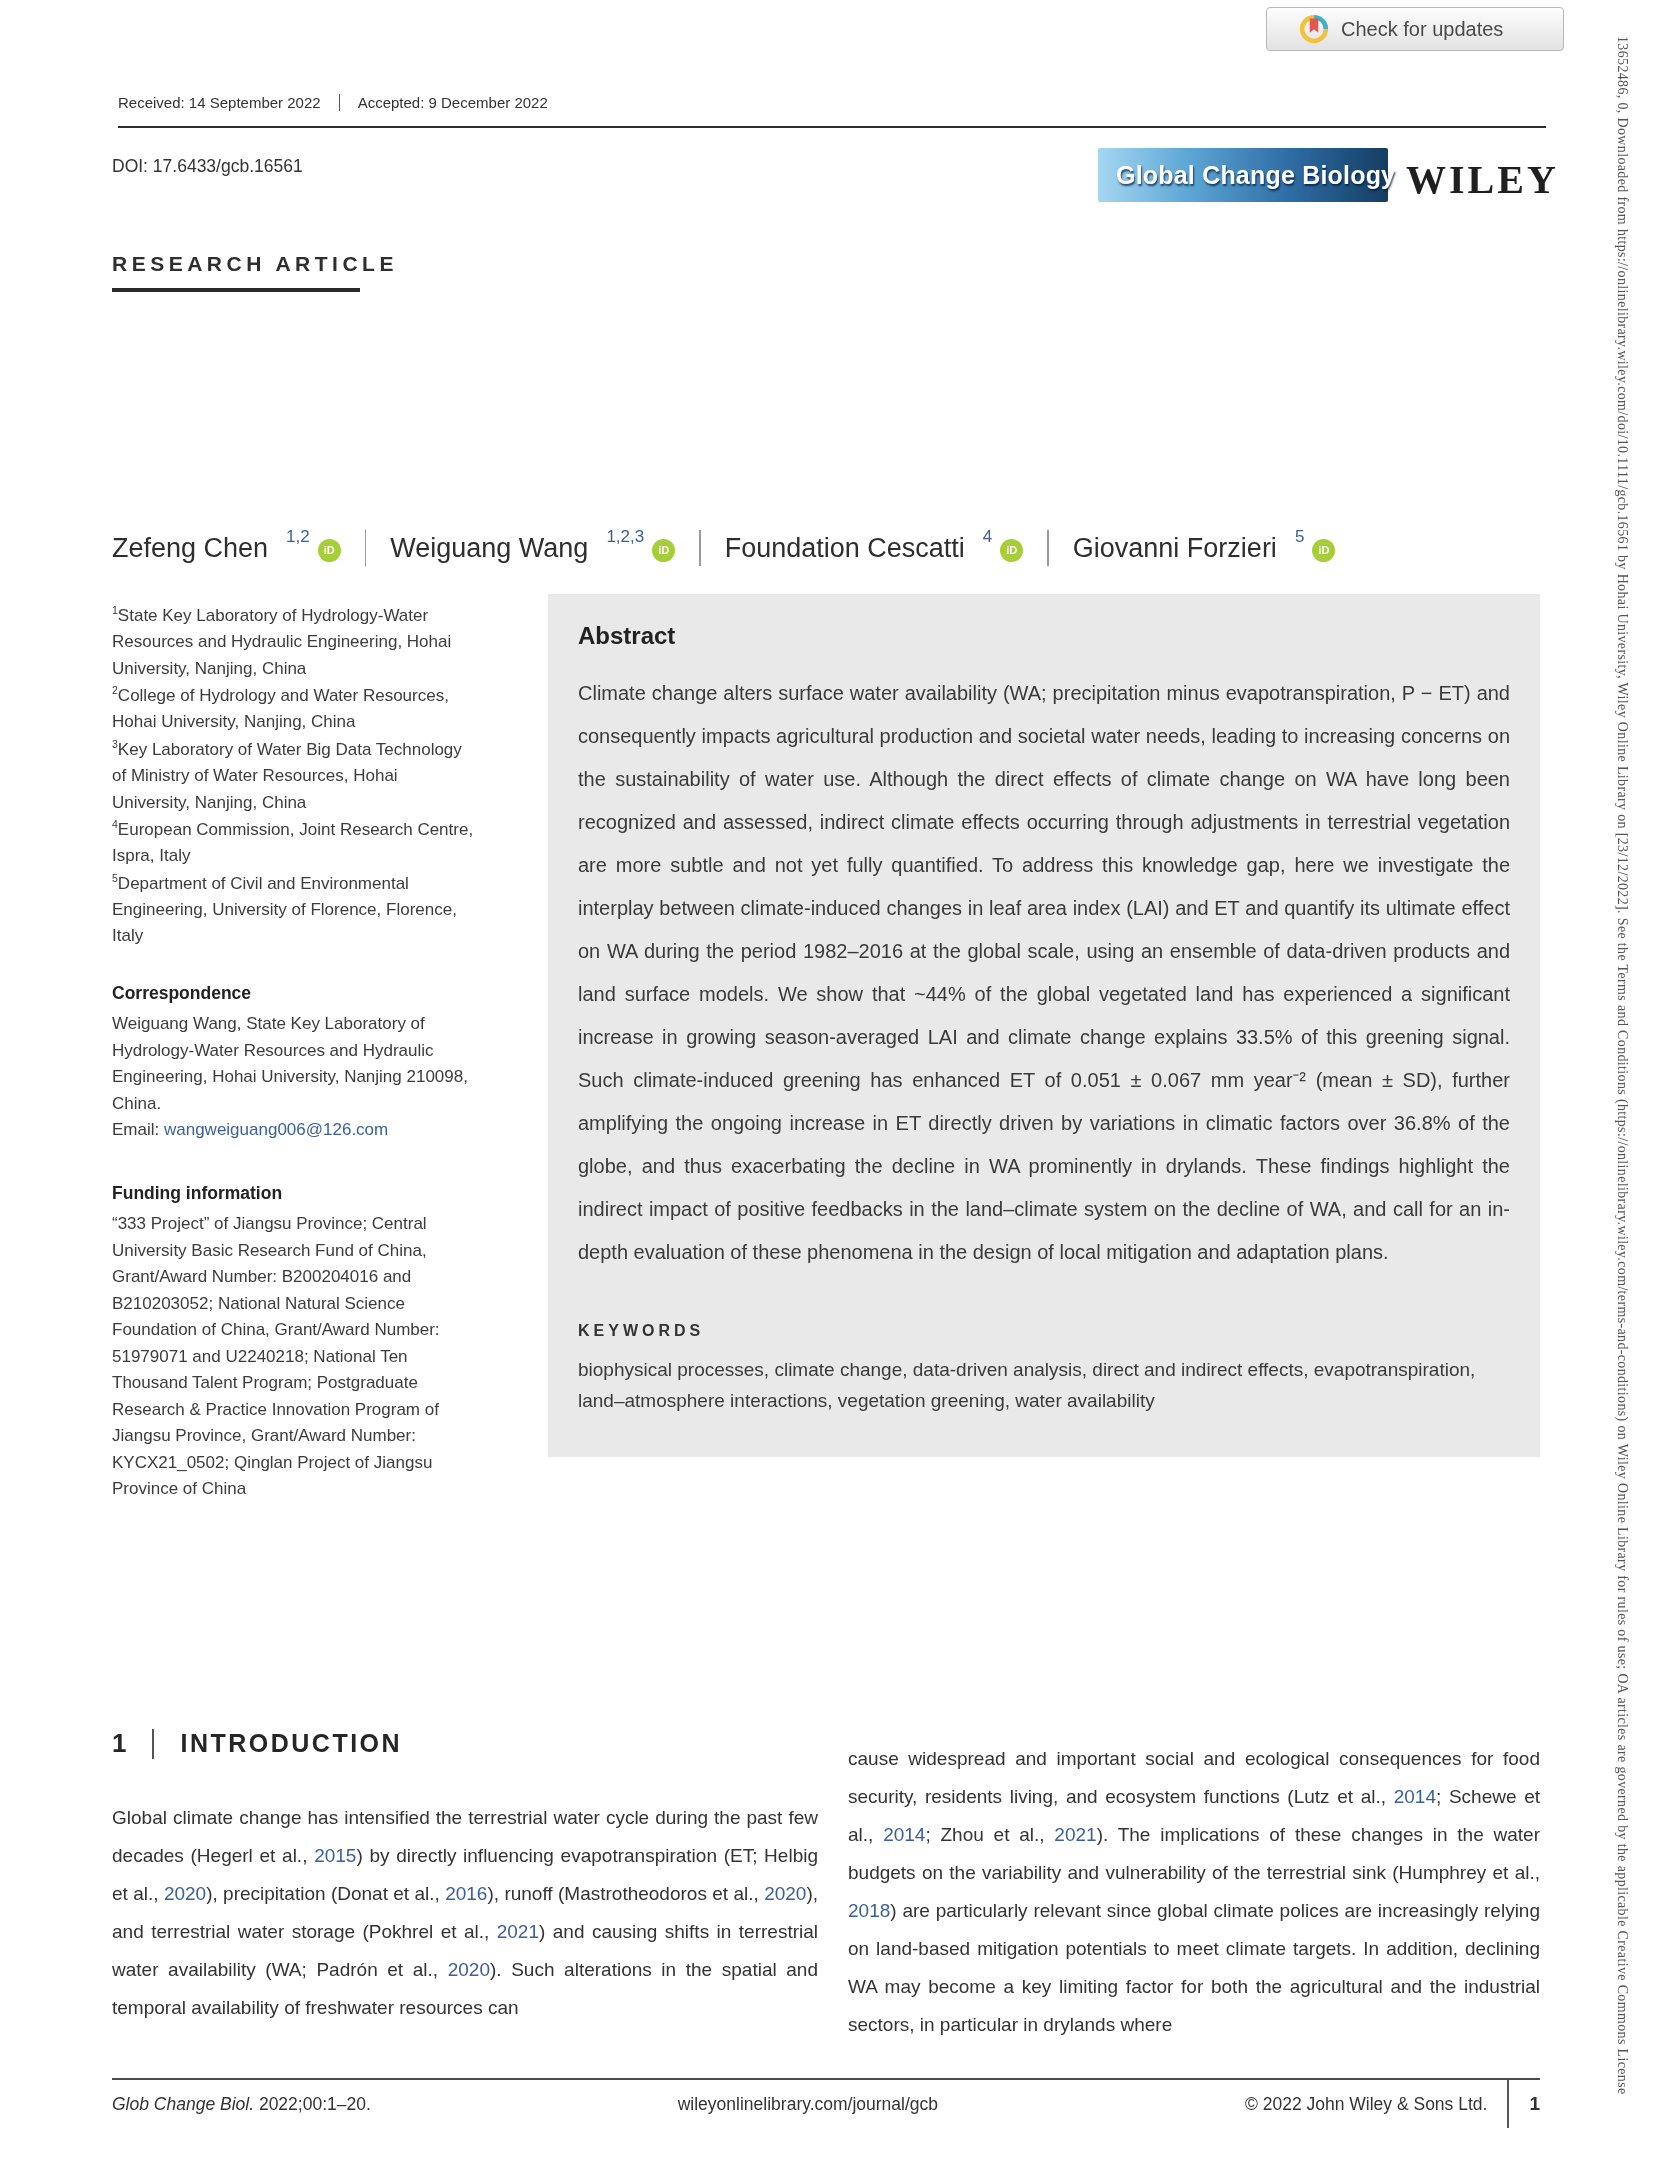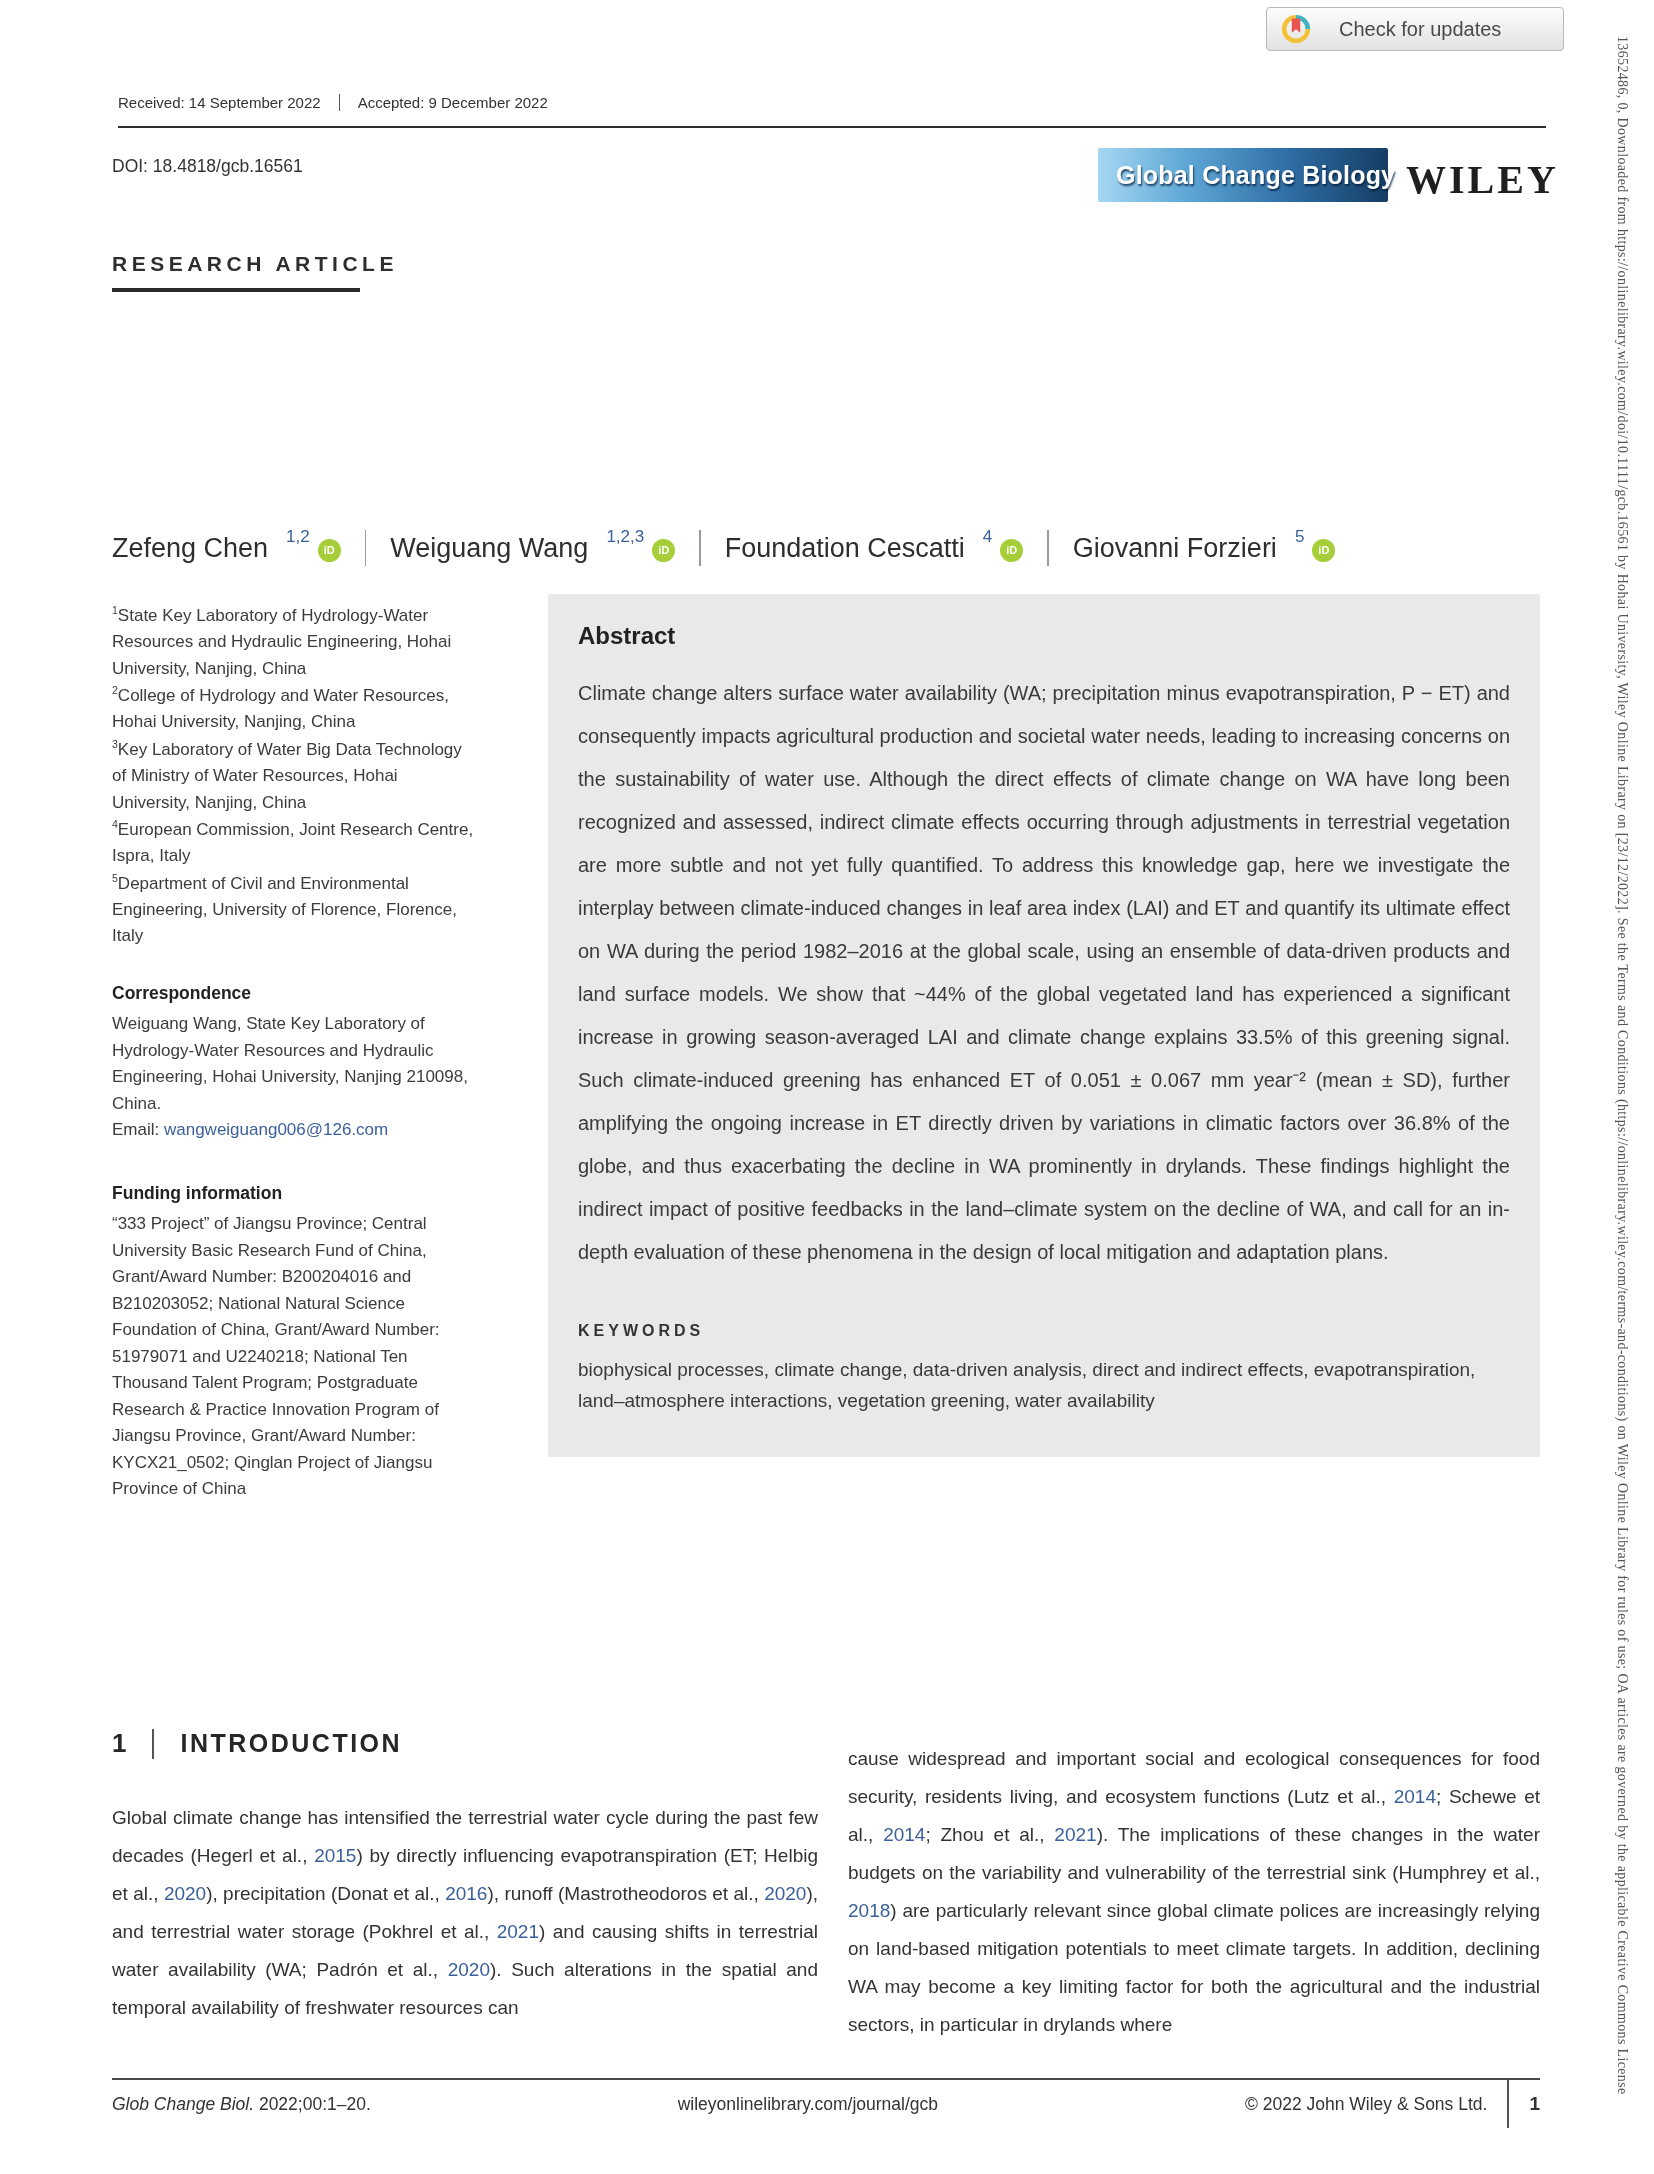--- a/index.html
+++ b/index.html
@@ -2,21 +2,21 @@
 <html><head>
 <meta charset="utf-8">
 <style>
   html,body{margin:0;padding:0;background:#ffffff;}
   .page{position:relative;width:1654px;height:2174px;background:#fff;overflow:hidden;
         font-family:"Liberation Sans",sans-serif;color:#2e2e2e;}
 
   
   .badge{position:absolute;top:7px;left:1266px;width:298px;height:44px;border:1px solid #b9b9b9;
          border-radius:4px;background:linear-gradient(#fdfdfd,#e2e2e2);display:flex;align-items:center;
-         gap:28px;padding:0 14px;box-sizing:border-box;cursor:pointer;}
+         gap:12px;padding:0 32px;box-sizing:border-box;cursor:pointer;}
   .badge-label{font-size:20px;color:#4a4a4a;}
 
   
   .header-meta{position:absolute;left:118px;top:94px;width:1428px;font-size:15px;color:#333;
                border-bottom:2.5px solid #2e2e2e;padding-bottom:15px;}
   .header-meta .accepted{border-left:1.5px solid #555;margin-left:18px;padding-left:18px;}
   .doi{position:absolute;left:112px;top:156px;font-size:17.5px;color:#333;}
 
   
   .journal-block{position:absolute;top:148px;left:1098px;display:flex;align-items:flex-end;gap:18px;}
@@ -93,21 +93,21 @@
       <path d="M12 2.5 A 9.5 9.5 0 0 1 21.5 12" fill="none" stroke="#3fb3c4" stroke-width="3.6"></path>
       <path d="M21.5 12 A 9.5 9.5 0 1 1 12 2.5" fill="none" stroke="#f2c23a" stroke-width="3.6"></path>
       <path d="M8.6 3.5 h6.8 v11.5 l-3.4 -2.8 l-3.4 2.8 z" fill="#e8544f"></path>
     </svg>
     <span class="badge-label">Check for updates</span>
   </div>
 
   <div class="header-meta">
     <span>Received: 14 September 2022</span><span class="accepted">Accepted: 9 December 2022</span>
   </div>
-  <div class="doi">DOI: 18.4818/gcb.16561</div>
+  <div class="doi">DOI: 17.6433/gcb.16561</div>
 
   <div class="journal-block">
     <div class="gcb-banner">
       <svg width="40" height="40" viewBox="0 0 40 40">
         <defs>
           <linearGradient id="gg" x1="0" y1="0" x2="0" y2="1">
             <stop offset="0" stop-color="#e8f6fd"></stop>
               <stop offset="1" stop-color="#3f83b8"></stop>
           </linearGradient>
         </defs>

